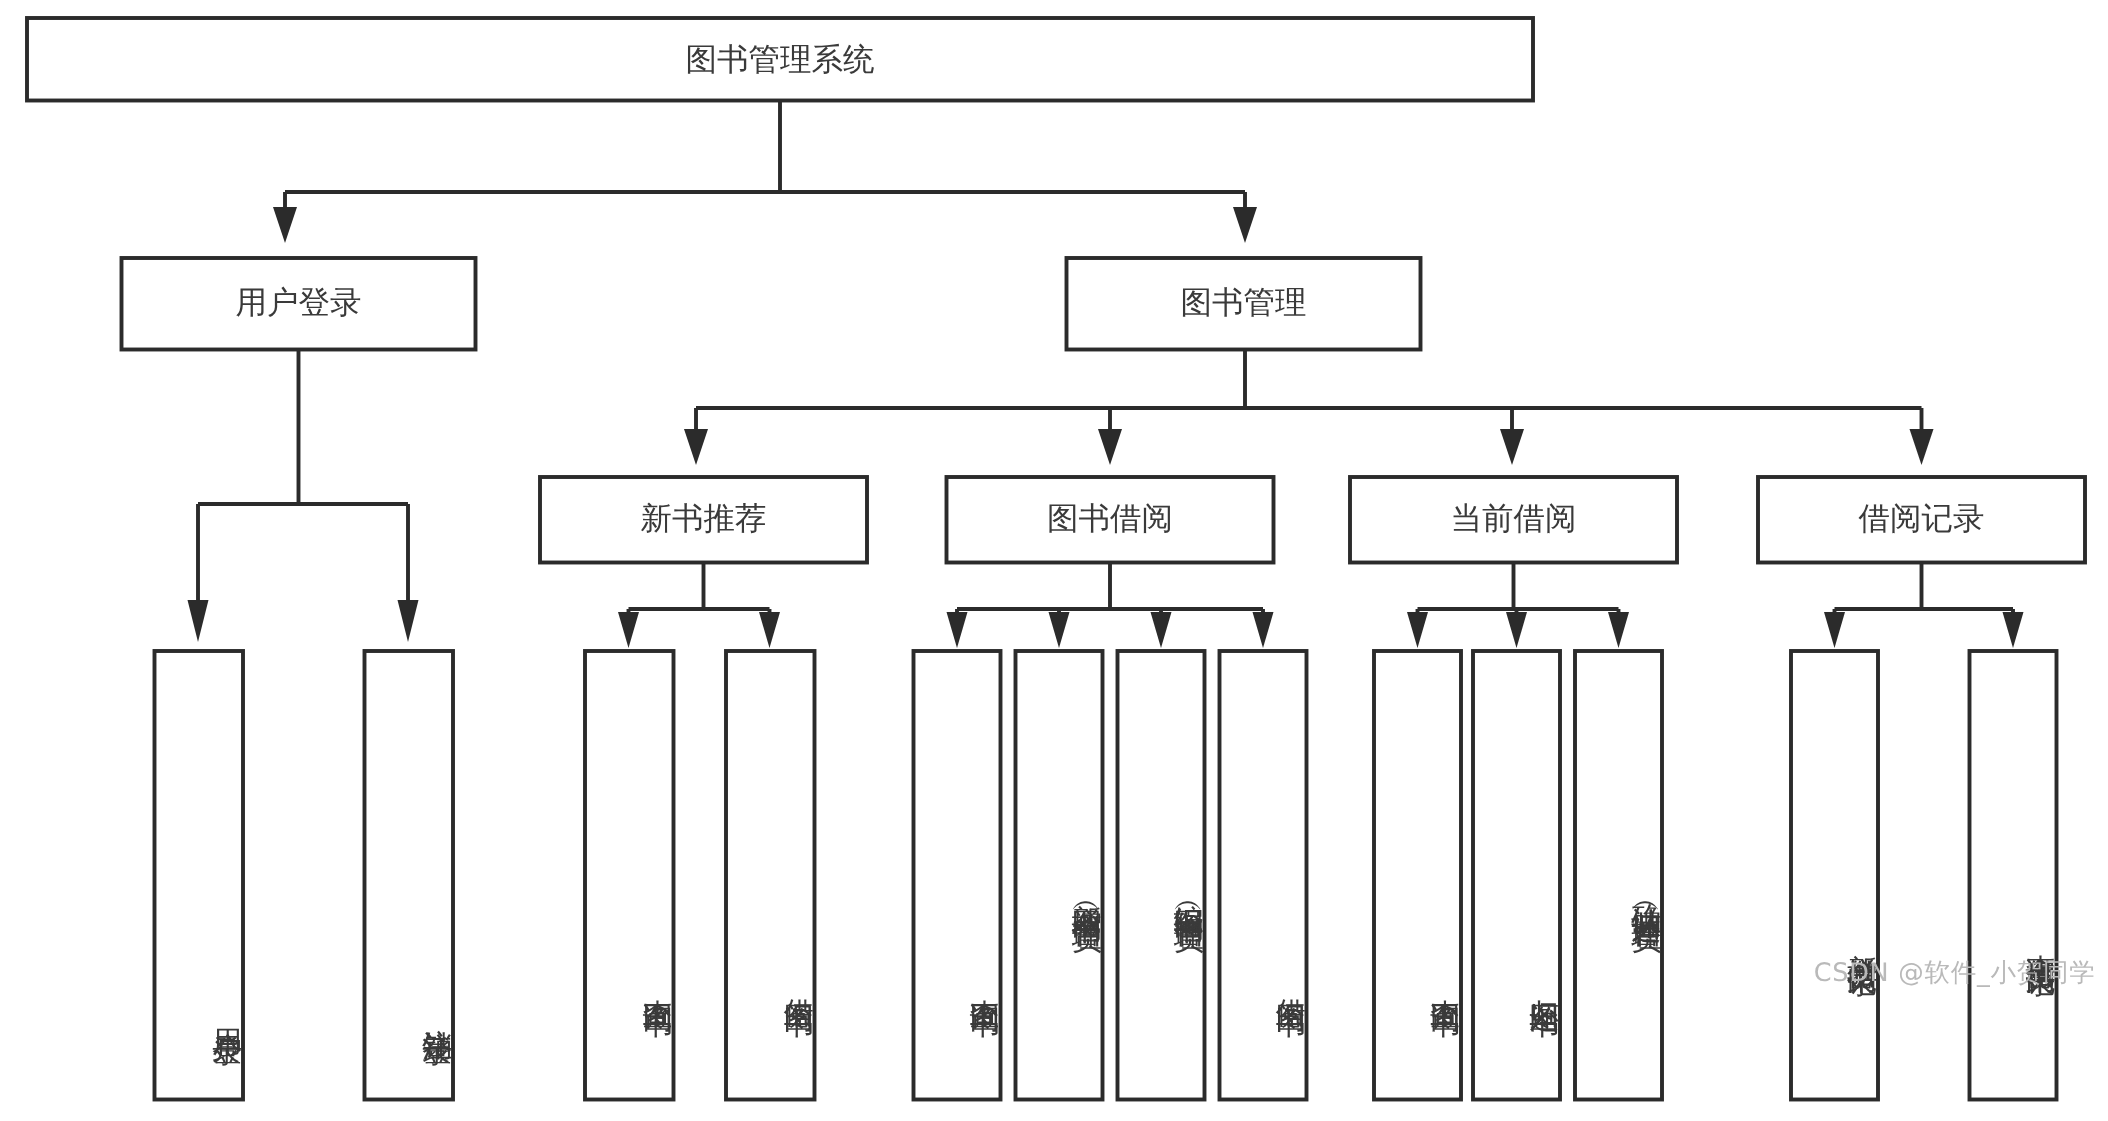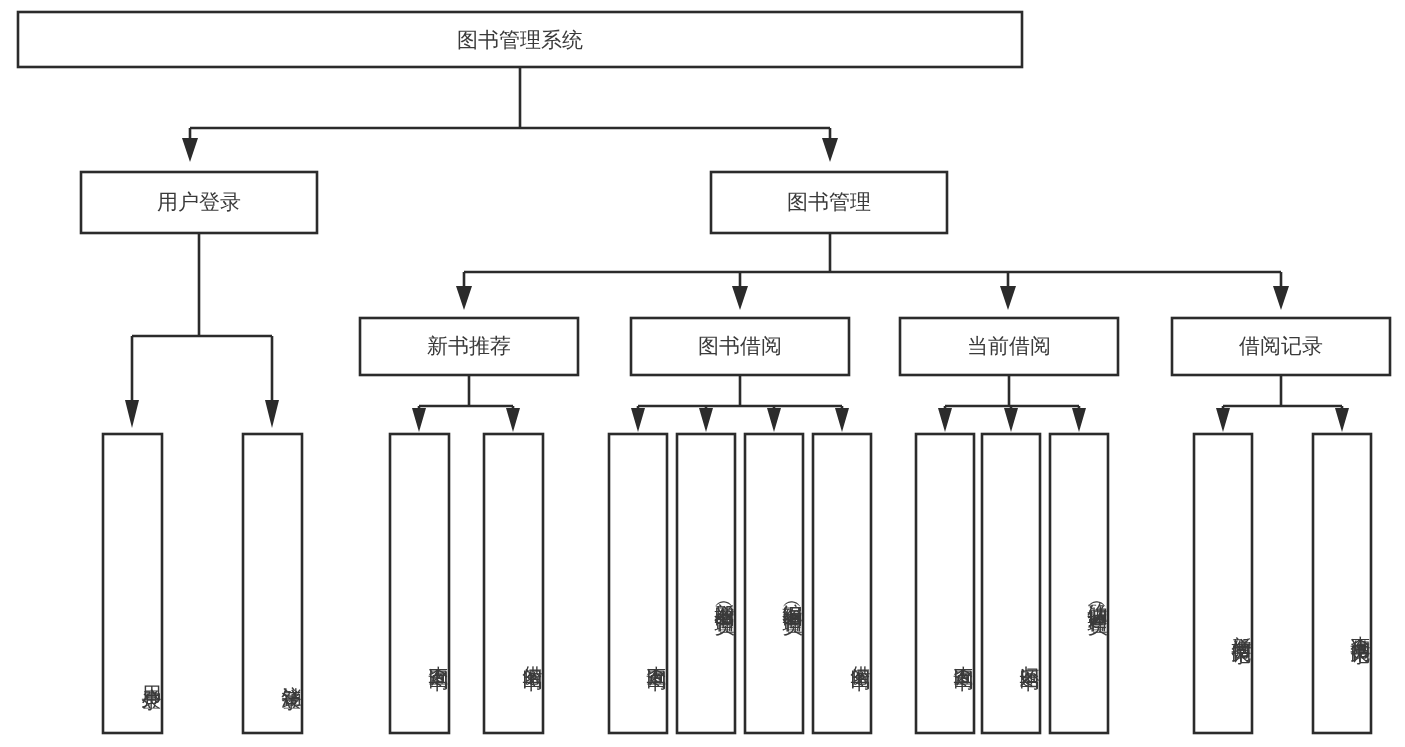--- a/index.html
+++ b/index.html
@@ -227,13 +227,14 @@
   <div class="vertical-text-box" style="left:745px; top:434px; width:58px; height:299px; padding-top:12px;">编辑图书（管理员）</div>
   <div class="vertical-text-box" style="left:813px; top:434px; width:58px; height:299px; padding-top:70px;">借阅图书</div>
 
   <div class="vertical-text-box" style="left:916px; top:434px; width:58px; height:299px; padding-top:70px;">查询图书</div>
   <div class="vertical-text-box" style="left:982px; top:434px; width:58px; height:299px; padding-top:70px;">归还图书</div>
   <div class="vertical-text-box" style="left:1050px; top:434px; width:58px; height:299px; padding-top:12px;">确认归还（管理员）</div>
 
   <div class="vertical-text-box" style="left:1194px; top:434px; width:58px; height:299px; padding-top:42px;">新增借阅记录</div>
   <div class="vertical-text-box" style="left:1313px; top:434px; width:58px; height:299px; padding-top:42px;">查询借阅记录</div>
 
+  <div class="watermark">CSDN @软件_小贺同学</div>
 </div>
 
 </body></html>

